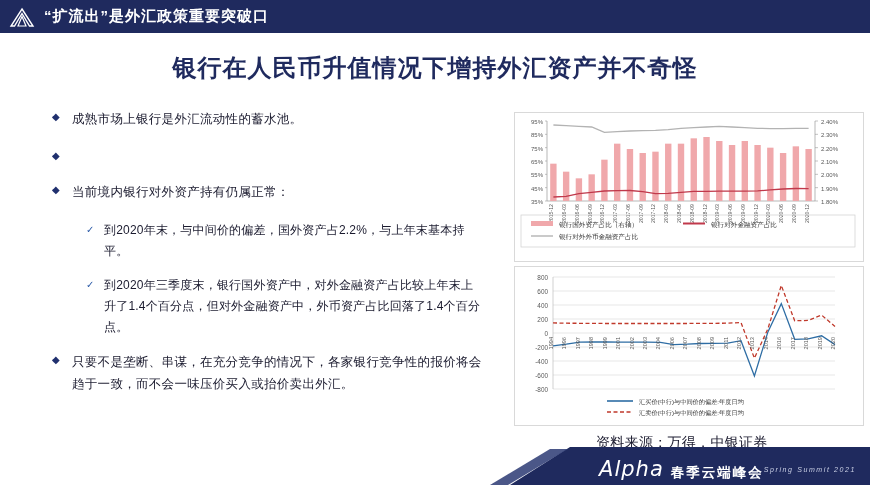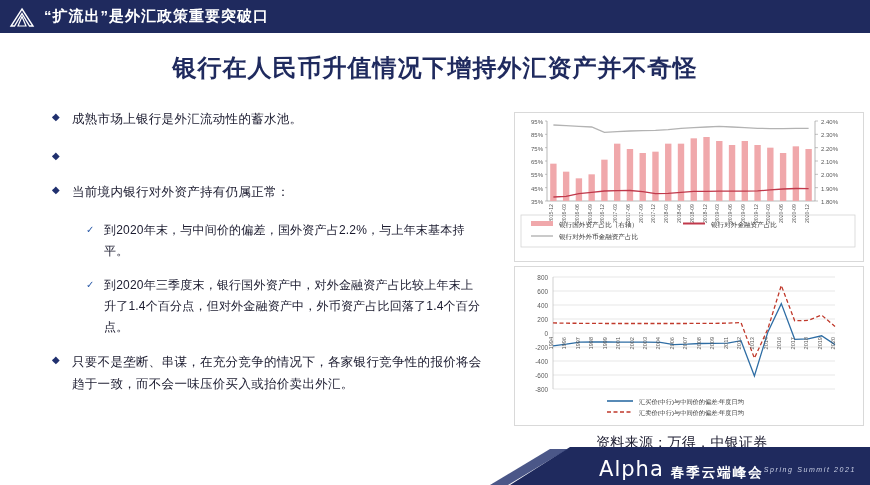--- a/index.html
+++ b/index.html
@@ -58,20 +58,21 @@
   #footer-band{
     position:absolute;left:0;bottom:0;width:870px;height:38px;overflow:hidden;
   }
   #footer-shape{position:absolute;right:0;bottom:0;}
   #footer-logo{
     position:absolute;right:14px;bottom:5px;display:flex;align-items:flex-end;gap:7px;
   }
   #alpha-word{
     color:#ffffff;font-size:21px;letter-spacing:1px;line-height:21px;
     font-family:"DejaVu Sans",sans-serif;
+    font-style:italic;
   }
   #footer-cn{display:flex;flex-direction:row;align-items:flex-start;}
   #footer-cn-main{color:#ffffff;font-size:13.5px;font-weight:bold;letter-spacing:2px;line-height:15px;}
   #footer-cn-sub{color:#c9cfe4;font-size:7px;letter-spacing:1.6px;line-height:10px;font-style:italic;}
 </style>
 </head>
 <body>
 
 <div id="header-bar">
   <div id="header-logo">

